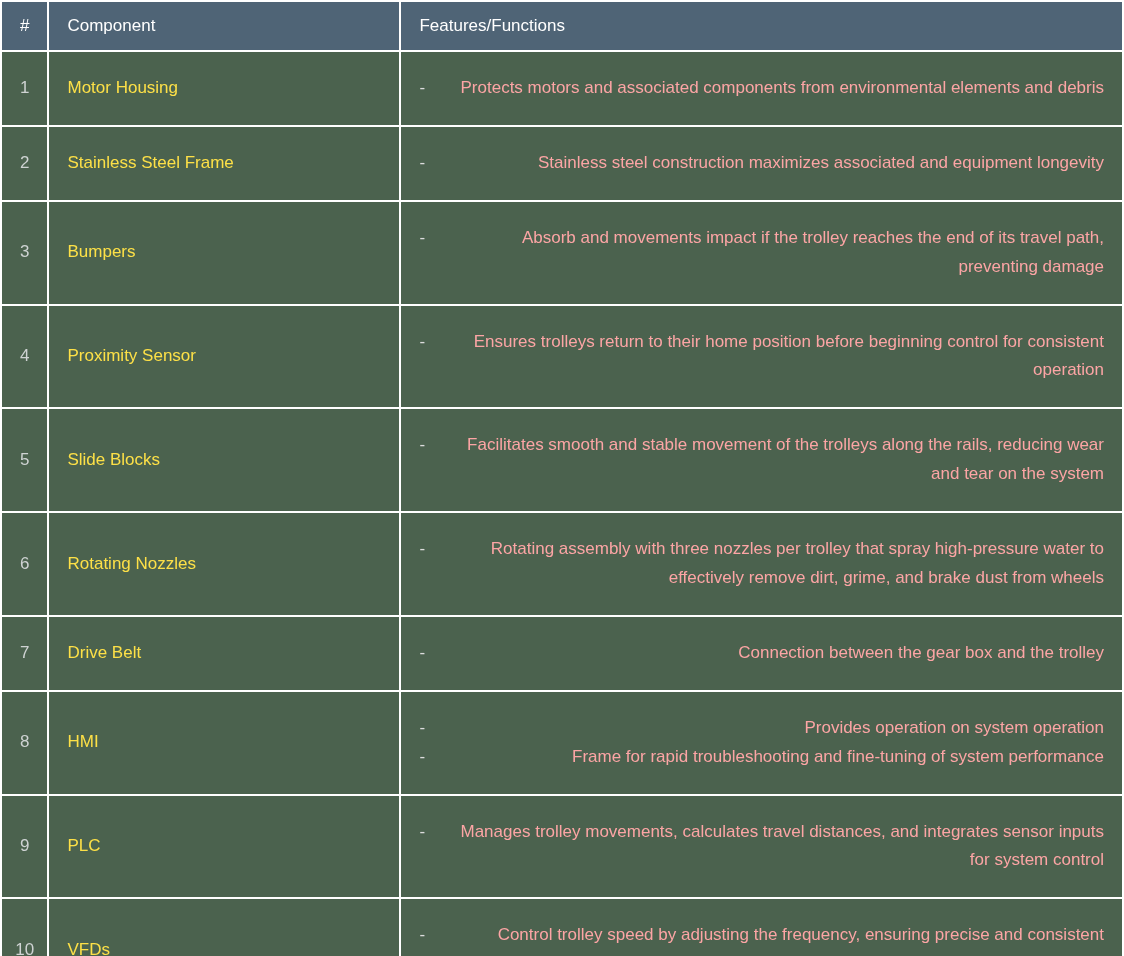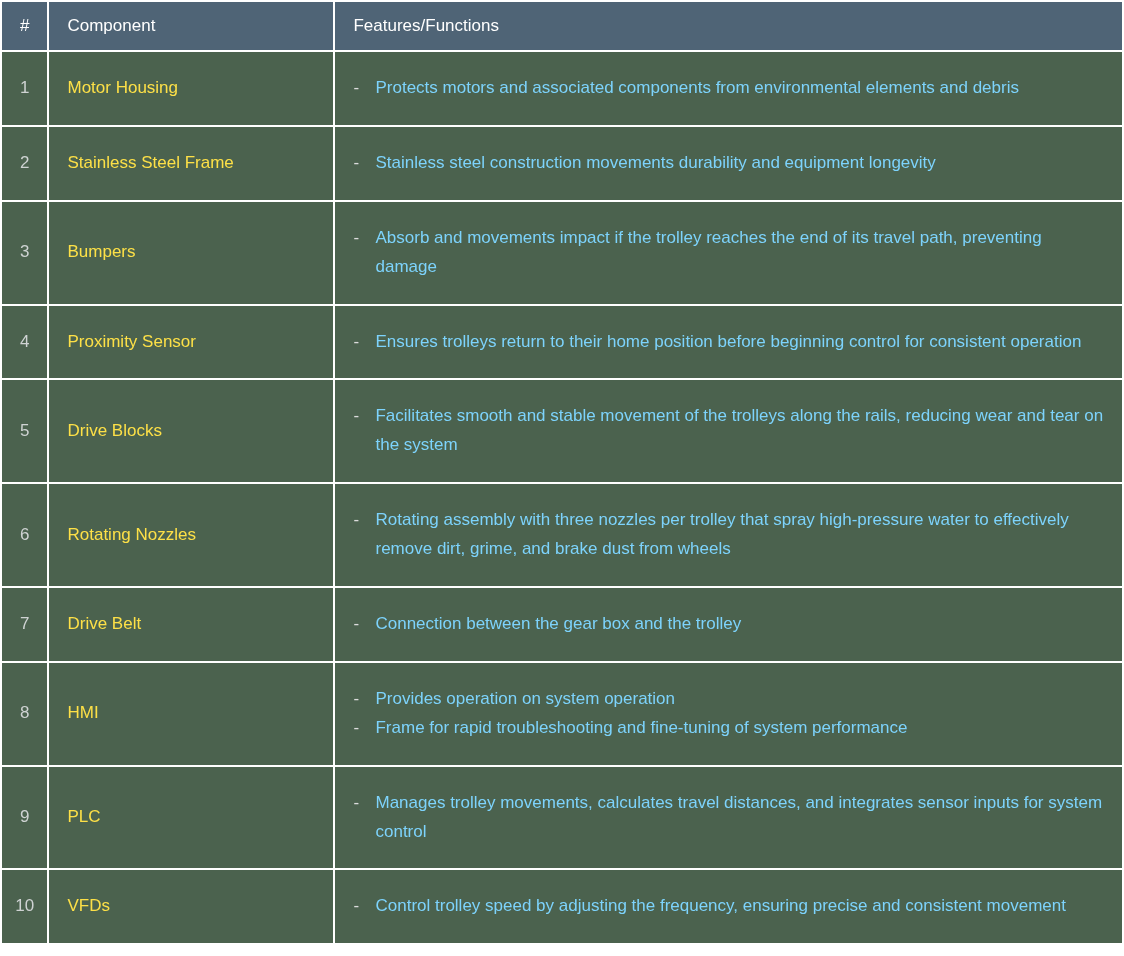--- a/index.html
+++ b/index.html
@@ -27,21 +27,21 @@
       font-weight: 400;
       text-align: left;
       padding: 14px 18px;
       font-size: 17px;
     }
     .col-num {
       width: 44px;
       text-align: center;
     }
     .col-comp {
-      width: 284px;
+      width: 350px;
     }
     .body-cell {
       background: #4b624e;
       color: #dcdcdc;
       padding: 22px 18px;
       font-size: 17px;
       vertical-align: middle;
       line-height: 1.7;
     }
     .num-cell {
@@ -49,21 +49,22 @@
       color: #cfd3d3;
       font-weight: 400;
       padding-left: 8px;
       padding-right: 8px;
     }
     .comp-cell {
       color: #fde047;
       font-weight: 400;
     }
     .feat-cell {
-      color: #7dd3fc;
+      color: #fca5a5;
+      text-align: right;
     }
     ul.feat-list {
       list-style: none;
       padding-left: 0;
     }
     ul.feat-list li {
       position: relative;
       padding-left: 22px;
     }
     ul.feat-list li::before {
@@ -93,21 +94,21 @@
           <ul class="feat-list">
             <li>Protects motors and associated components from environmental elements and debris</li>
           </ul>
         </td>
       </tr>
       <tr>
         <td class="body-cell num-cell">2</td>
         <td class="body-cell comp-cell">Stainless Steel Frame</td>
         <td class="body-cell feat-cell">
           <ul class="feat-list">
-            <li>Stainless steel construction movements durability and equipment longevity</li>
+            <li>Stainless steel construction maximizes associated and equipment longevity</li>
           </ul>
         </td>
       </tr>
       <tr>
         <td class="body-cell num-cell">3</td>
         <td class="body-cell comp-cell">Bumpers</td>
         <td class="body-cell feat-cell">
           <ul class="feat-list">
             <li>Absorb and movements impact if the trolley reaches the end of its travel path, preventing damage</li>
           </ul>
@@ -117,21 +118,21 @@
         <td class="body-cell num-cell">4</td>
         <td class="body-cell comp-cell">Proximity Sensor</td>
         <td class="body-cell feat-cell">
           <ul class="feat-list">
             <li>Ensures trolleys return to their home position before beginning control for consistent operation</li>
           </ul>
         </td>
       </tr>
       <tr>
         <td class="body-cell num-cell">5</td>
-        <td class="body-cell comp-cell">Drive Blocks</td>
+        <td class="body-cell comp-cell">Slide Blocks</td>
         <td class="body-cell feat-cell">
           <ul class="feat-list">
             <li>Facilitates smooth and stable movement of the trolleys along the rails, reducing wear and tear on the system</li>
           </ul>
         </td>
       </tr>
       <tr>
         <td class="body-cell num-cell">6</td>
         <td class="body-cell comp-cell">Rotating Nozzles</td>
         <td class="body-cell feat-cell">

